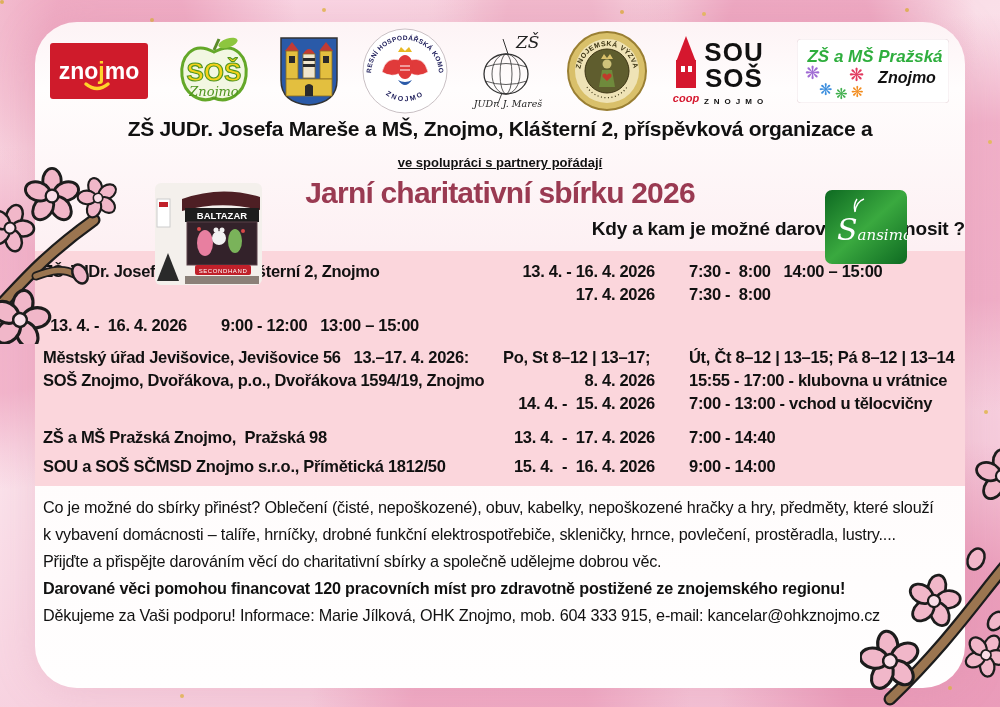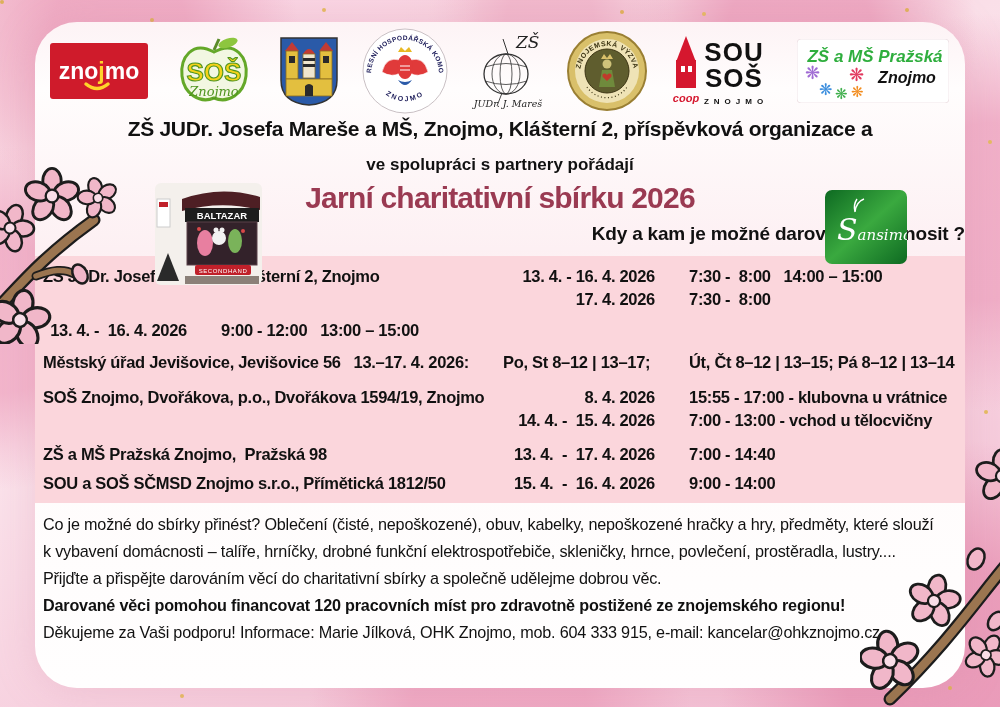--- a/index.html
+++ b/index.html
@@ -20,30 +20,30 @@
     878px 24px #ddb05a,958px 58px #e5bb60,42px 88px #ddb05a,988px 140px #e5bb60,
     8px 296px #ddb05a,984px 410px #e5bb60,948px 686px #ddb05a,180px 694px #e5bb60,
     620px 10px #e0b257,760px 96px #e0b257,905px 8px #e0b257;}
   .panel{position:absolute;left:35px;top:22px;width:930px;height:666px;border-radius:42px;
     background:linear-gradient(180deg,#fdf3f5 0%,#fffdfd 10%,#fdf0f3 34%,#fffbfb 52%,#fffefe 100%);
     box-shadow:0 0 40px rgba(210,130,160,.25);overflow:hidden;}
   .logos{display:flex;justify-content:space-between;align-items:center;padding:12px 16px 2px 14px;height:88px;box-sizing:border-box;}
   .logos>*{flex:0 0 auto;}
   .h1,.h2{text-align:center;font-weight:bold;font-size:21px;line-height:29px;letter-spacing:-.3px;}
   .h1{margin-top:4px;}
-  .h3{text-align:center;font-weight:bold;font-size:17px;margin-top:12px;}
+  .h3{text-align:center;font-weight:bold;font-size:13px;margin-top:12px;text-decoration:underline;}
   .title{text-align:center;font-weight:bold;font-size:30px;letter-spacing:-.8px;margin-top:6px;color:#9a3a52;}
   .question{text-align:right;font-weight:bold;font-size:19px;margin-top:8px;letter-spacing:-.2px;}
   .band{margin-top:11px;background:#fbd6dc;padding:9px 0 8px 0;}
   .trow{display:flex;font-weight:bold;font-size:16.5px;line-height:23px;letter-spacing:-.3px;white-space:pre;}
   .t-loc{width:468px;padding-left:8px;box-sizing:border-box;overflow:visible;}
   .t-date{width:152px;text-align:right;}
   .t-date.la{text-align:left;}
   .t-time{margin-left:34px;}
-  .g1{margin-top:8px;}.g2{margin-top:9px;}.g3{margin-top:12px;}.g4{margin-top:11px;}.g5{margin-top:6px;}
+  .g1{margin-top:8px;}.g2{margin-top:9px;}.g3{margin-top:0;}.g4{margin-top:11px;}.g5{margin-top:6px;}
   .finfo{padding:8px 10px 0 8px;font-size:16.2px;line-height:27px;letter-spacing:-.2px;}
   .finfo .b{font-weight:bold;}
   svg text{font-family:"Liberation Sans","DejaVu Sans",sans-serif;}
   .script{font-family:"DejaVu Serif","Liberation Serif",serif;font-style:italic;}
   .branch{position:absolute;pointer-events:none;}
 </style>
 </head>
 <body>
 
 <div class="stage">

